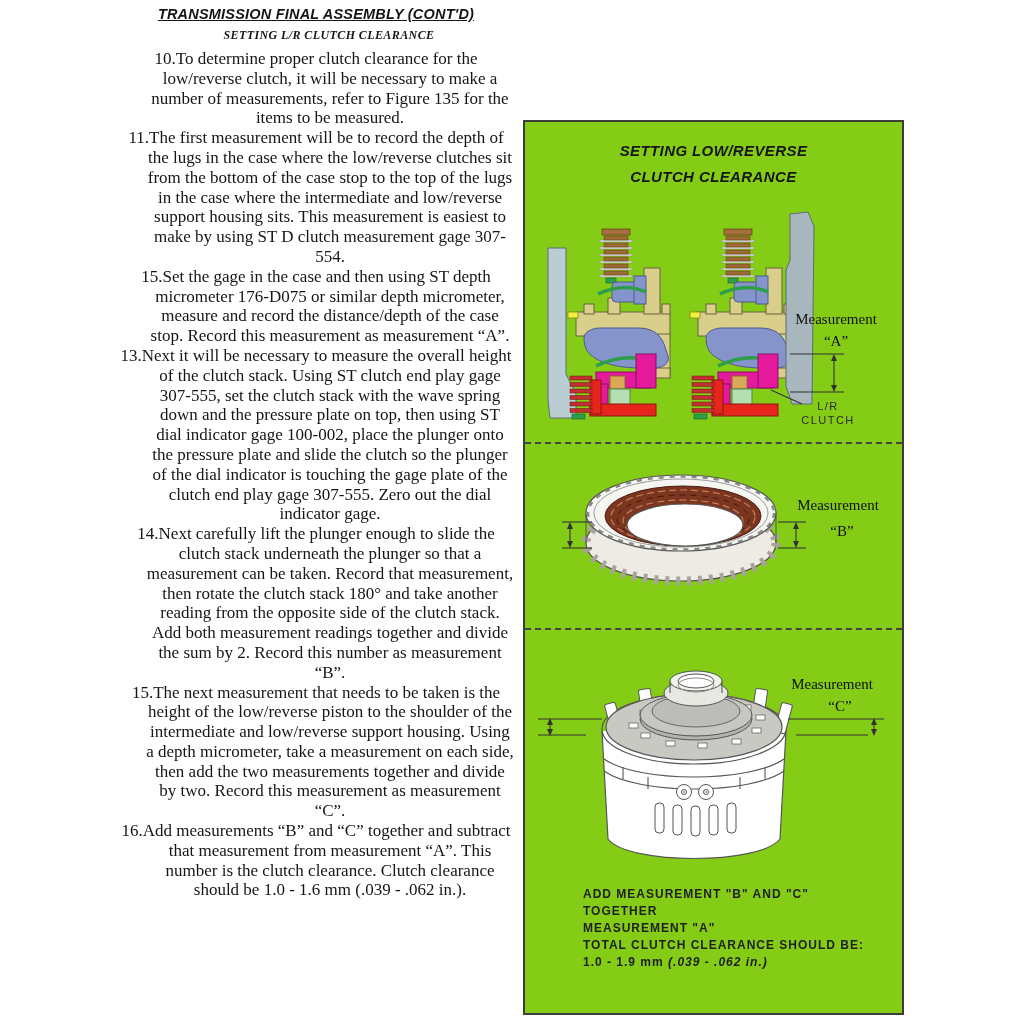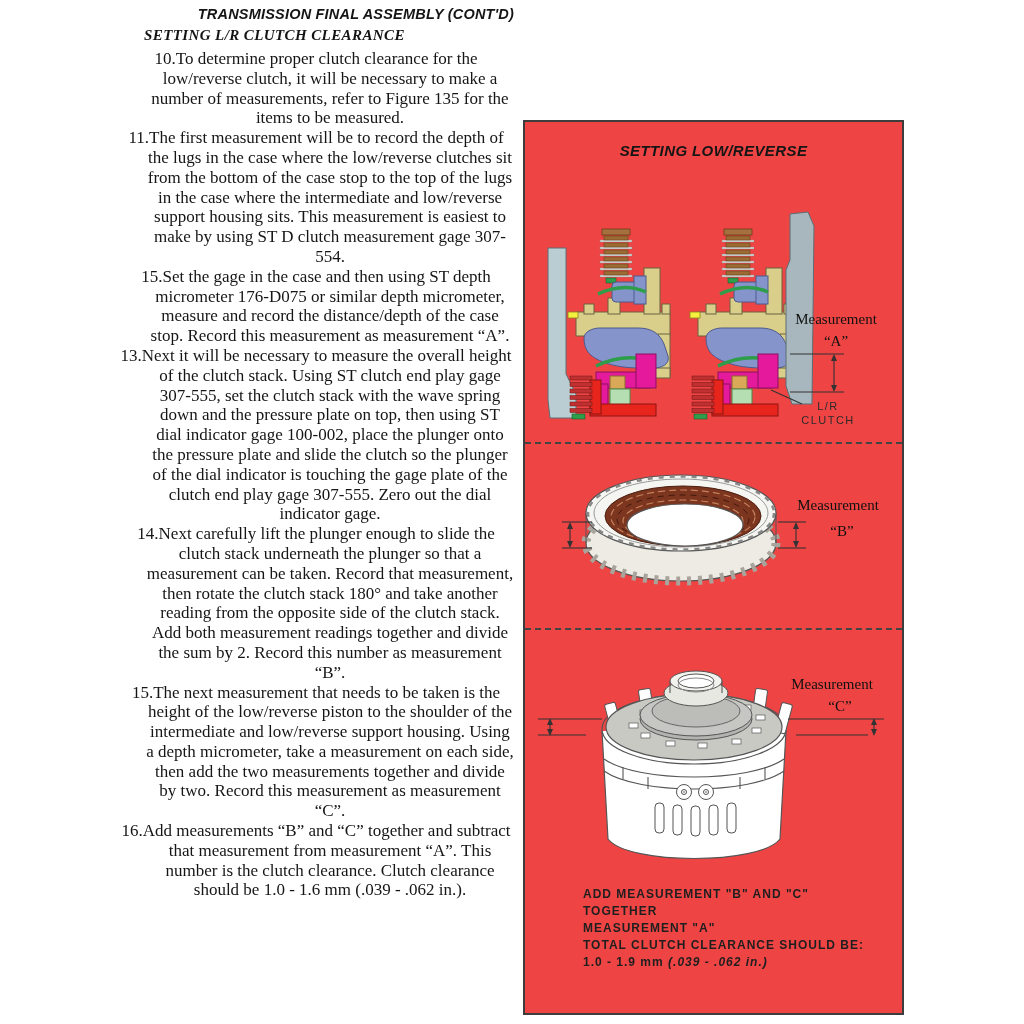--- a/index.html
+++ b/index.html
@@ -1,29 +1,29 @@
 <!DOCTYPE html>
 <html><head>
 <meta charset="utf-8">
 <style>
   html,body{margin:0;padding:0;background:#fff;}
   .page{position:relative;width:1024px;height:1024px;background:#ffffff;overflow:hidden;
         font-family:"Liberation Serif",serif;color:#151515;}
   
   .left-col{position:absolute;left:118px;top:5px;width:396px;}
-  .doc-title{text-align:right;font-family:"Liberation Sans",sans-serif;font-weight:bold;
-             font-style:italic;font-size:14.5px;letter-spacing:.2px;line-height:18px;}
+  .doc-title{text-align:center;font-family:"Liberation Sans",sans-serif;font-weight:bold;
+             font-style:italic;font-size:14.5px;letter-spacing:.2px;line-height:18px;text-decoration:underline;}
   .section-title{font-family:"Liberation Serif",serif;font-weight:bold;font-style:italic;
-             font-size:15px;letter-spacing:.4px;line-height:23px;margin:1px 0 2px 26px;}
+             font-size:12px;letter-spacing:.4px;line-height:23px;margin:1px 0 2px 26px;text-align:center;}
   .steps{font-size:17px;line-height:19.8px;}
   .step{padding-left:28px;text-indent:-28px;text-align:center;}
   .step .it{}
   
   .figure-box{position:absolute;left:523px;top:120px;width:377px;height:891px;
-              border:2.5px solid #3d3d3d;background:#ef4444;}
+              border:2.5px solid #3d3d3d;background:#84cc16;}
   .fig-title{position:absolute;top:16px;left:0;width:100%;text-align:center;
              font-family:"Liberation Sans",sans-serif;font-weight:bold;font-style:italic;
              font-size:15px;line-height:26px;letter-spacing:.4px;}
   .sep{position:absolute;left:0;width:100%;border-top:2px dashed #444;height:0;}
   .sep1{top:320px;} .sep2{top:506px;}
   .diag{position:absolute;left:3px;}
   #diagA{top:86px;} #diagB{top:330px;} #diagC{top:509px;}
   .fig-note{position:absolute;left:58px;top:764px;width:300px;
             font-family:"Liberation Sans",sans-serif;font-weight:bold;font-size:12px;
             line-height:17px;letter-spacing:1px;color:#1f1f1f;}
@@ -49,20 +49,21 @@
       <div class="step"><span>13.</span><span>Next it will be necessary to measure the overall height of the clutch stack. Using ST clutch end play gage 307-555, set the clutch stack with the wave spring down and the pressure plate on top, then using ST dial indicator gage 100-002, place the plunger onto the pressure plate and slide the clutch so the plunger of the dial indicator is touching the gage plate of the clutch end play gage 307-555. Zero out the dial indicator gage.</span><span class="it"></span></div>
       <div class="step"><span>14.</span><span>Next carefully lift the plunger enough to slide the clutch stack underneath the plunger so that a measurement can be taken. Record that measurement, then rotate the clutch stack 180° and take another reading from the opposite side of the clutch stack. Add both measurement readings together and divide the sum by 2. Record this number as measurement “B”.</span><span class="it"></span></div>
       <div class="step"><span>15.</span><span>The next measurement that needs to be taken is the height of the low/reverse piston to the shoulder of the intermediate and low/reverse support housing. Using a depth micrometer, take a measurement on each side, then add the two measurements together and divide by two. Record this measurement as measurement “C”.</span><span class="it"></span></div>
       <div class="step"><span>16.</span><span>Add measurements “B” and “C” together and subtract that measurement from measurement “A”. This number is the clutch clearance. Clutch clearance should be 1.0 - 1.6 mm </span><span class="it">(.039 - .062 in.).</span></div>
     </div>
   </div>
 
   <div class="figure-box">
     <div class="fig-title">
       <div>SETTING LOW/REVERSE</div>
+      <div>CLUTCH CLEARANCE</div>
     </div>
 
     <svg id="diagA" class="diag" width="372" height="234" viewBox="0 0 372 234">
       <defs>
         <g id="sec">
 
           <g fill="#d9ce8a" stroke="#6b6243" stroke-width="1">
             <rect x="12" y="86" width="94" height="24"></rect>
             <rect x="20" y="78" width="10" height="10"></rect>
             <rect x="44" y="72" width="12" height="16"></rect>

